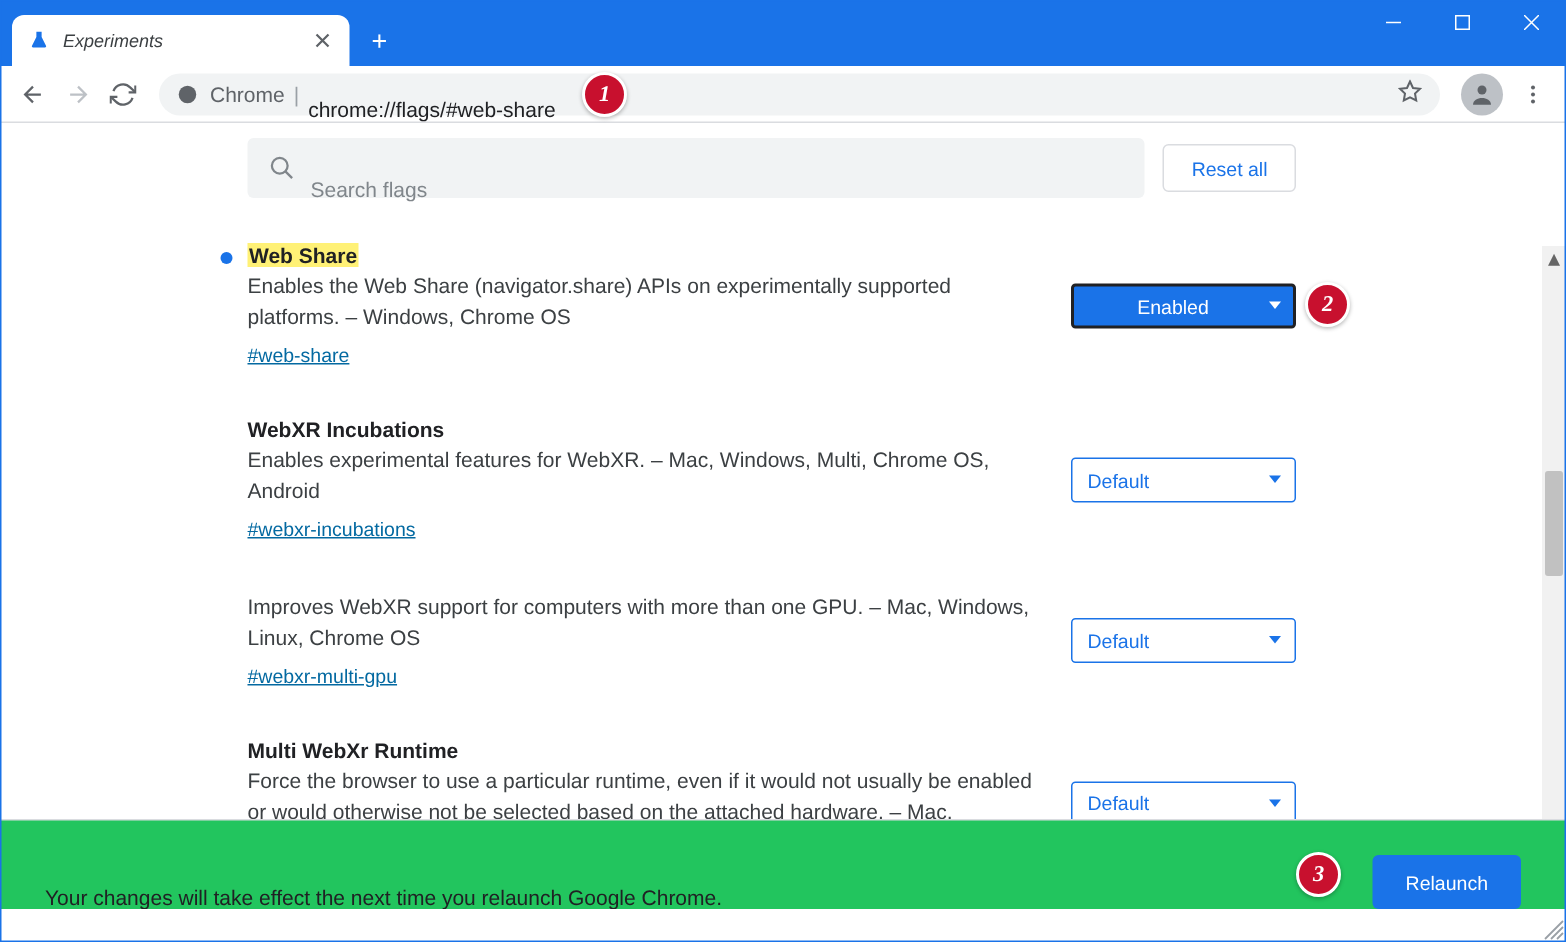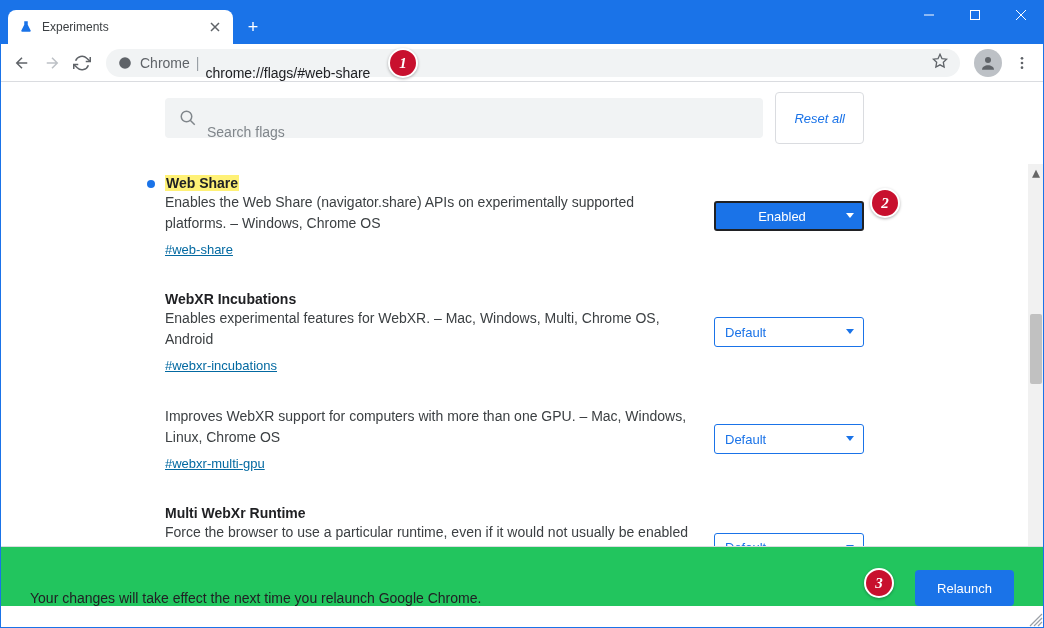--- a/index.html
+++ b/index.html
@@ -1,19 +1,19 @@
 <!DOCTYPE html>
 <html><head>
 <meta charset="utf-8">
 <style>
 * { margin: 0; padding: 0; box-sizing: border-box; font-family: 'Segoe UI', Arial, sans-serif; }
 body { width: 1044px; height: 628px; overflow: hidden; background: #fff; position: relative; }
 
 .titlebar { height: 44px; background: #1a73e8; display: flex; align-items: flex-end; }
-.tab { background: #fff; height: 34px; width: 225px; margin-left: 8px; border-radius: 8px 8px 0 0; display: flex; align-items: center; padding: 0 10px; position: relative; }
+.tab { background: #fff; height: 34px; width: 225px; margin-left: 8px; border-radius: 8px 8px 0 0; display: flex; align-items: center; padding: 0 10px; position: relative; font-style: italic; }
 .tab-icon { width: 16px; height: 16px; margin-right: 8px; display: flex; align-items: center; justify-content: center; color: #1a73e8; }
 .tab-title { font-size: 12px; color: #3c4043; flex: 1; }
 .tab-close { width: 16px; height: 16px; display: flex; align-items: center; justify-content: center; cursor: pointer; color: #5f6368; font-size: 14px; }
 .new-tab { width: 28px; height: 28px; margin-left: 6px; margin-bottom: 3px; display: flex; align-items: center; justify-content: center; color: #fff; cursor: pointer; font-size: 18px; }
 .window-controls { margin-left: auto; display: flex; height: 30px; align-self: flex-start; }
 .win-btn { width: 46px; height: 30px; display: flex; align-items: center; justify-content: center; color: #fff; cursor: pointer; }
 
 .toolbar { height: 38px; background: #fff; border-bottom: 1px solid #dadce0; display: flex; align-items: center; padding: 0 8px; gap: 2px; }
 .nav-btn { width: 28px; height: 28px; border-radius: 50%; display: flex; align-items: center; justify-content: center; cursor: pointer; color: #5f6368; }
 .nav-btn.disabled { color: #bdc1c6; cursor: default; }
@@ -26,21 +26,21 @@
 .profile-btn { width: 28px; height: 28px; border-radius: 50%; background: #bdc1c6; display: flex; align-items: center; justify-content: center; margin: 0 4px; cursor: pointer; }
 .menu-btn { width: 28px; height: 28px; display: flex; align-items: center; justify-content: center; cursor: pointer; color: #5f6368; }
 
 .content { height: 486px; overflow-y: auto; position: relative; }
 .content-inner { padding: 10px 180px 0 165px; }
 
 .search-row { display: flex; align-items: center; gap: 12px; margin-bottom: 30px; }
 .search-box { flex: 1; height: 40px; background: #f1f3f4; border-radius: 4px; display: flex; align-items: center; padding: 0 14px; }
 .search-box svg { margin-right: 10px; }
 .search-placeholder { color: #80868b; font-size: 14px; margin-top: 28px; }
-.reset-btn { height: 52px; padding: 0 18px; border: 1px solid #dadce0; border-radius: 4px; background: #fff; color: #1a73e8; font-size: 13px; font-weight: 500; cursor: pointer; font-style: italic; }
+.reset-btn { height: 32px; padding: 0 18px; border: 1px solid #dadce0; border-radius: 4px; background: #fff; color: #1a73e8; font-size: 13px; font-weight: 500; cursor: pointer; }
 
 .flag { display: flex; margin-bottom: 32px; position: relative; justify-content: center; }
 .flag-dot { width: 8px; height: 8px; background: #1a73e8; border-radius: 50%; position: absolute; left: -18px; top: 6px; }
 .flag-body { flex: 1; padding-right: 20px; }
 .flag-title { font-size: 14px; font-weight: 700; color: #202124; margin-bottom: 4px; }
 .flag-title.hl { background: #fff176; display: inline; padding: 0 1px; }
 .flag-desc { font-size: 14px; color: #3c4043; line-height: 1.5; margin-bottom: 6px; }
 .flag-anchor { font-size: 13px; color: #0369a1; text-decoration: underline; cursor: pointer; }
 .flag-select { width: 150px; align-self: center; }
 .select-ctrl { width: 100%; height: 30px; border: 1px solid #1a73e8; border-radius: 3px; background: #fff; color: #1a73e8; font-size: 13px; padding: 0 24px 0 10px; appearance: none; cursor: pointer; position: relative; }

